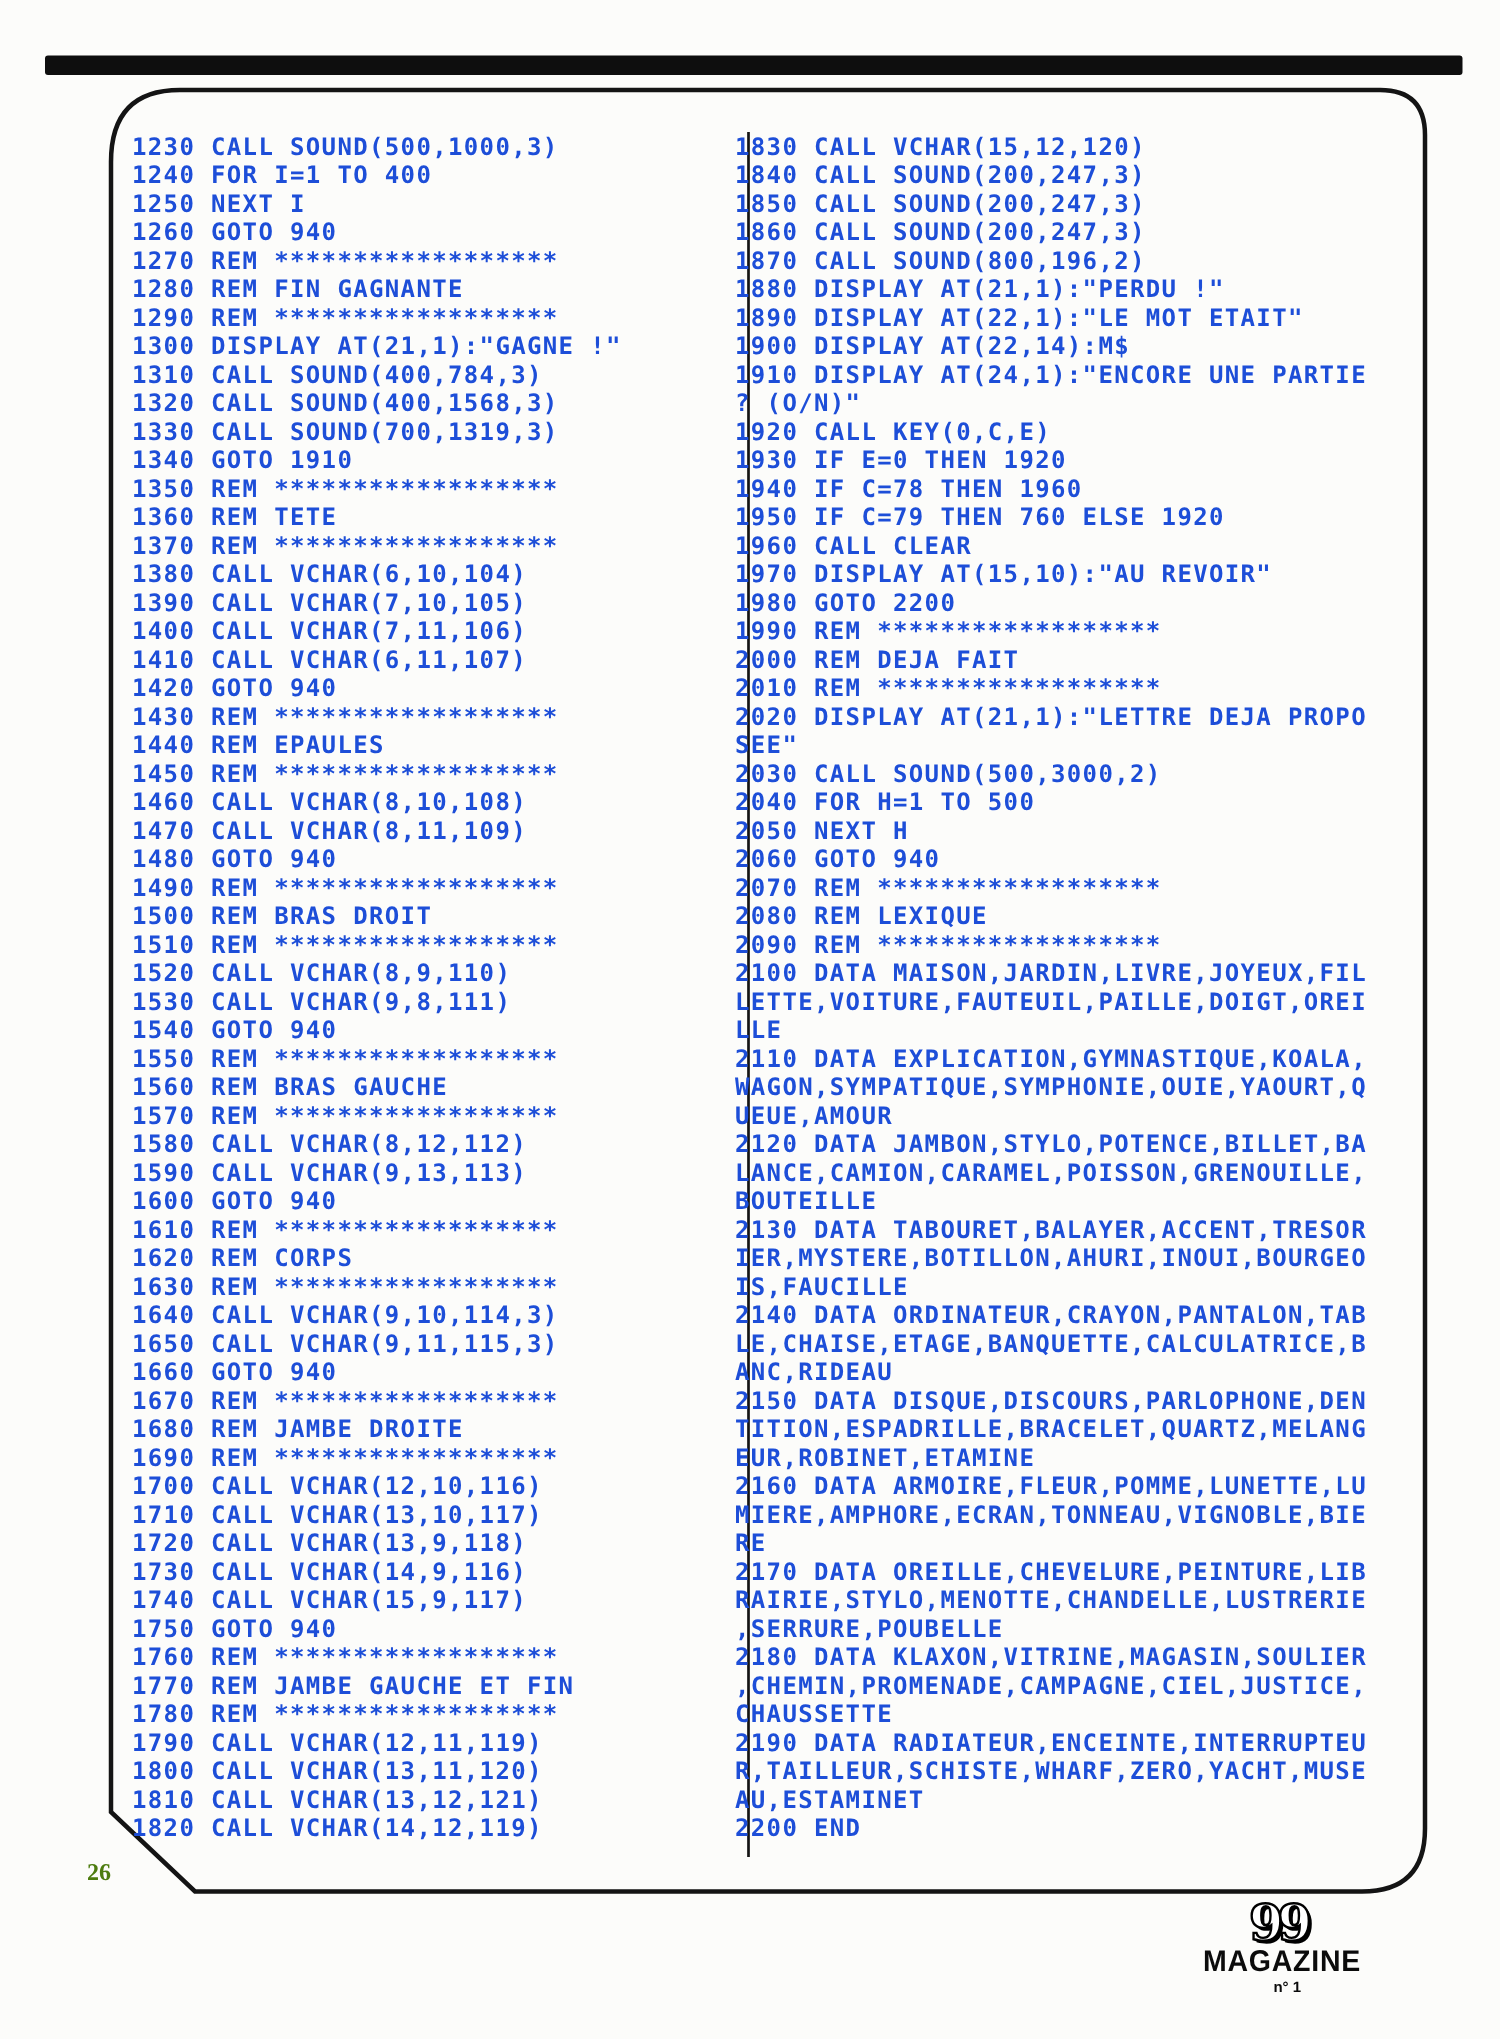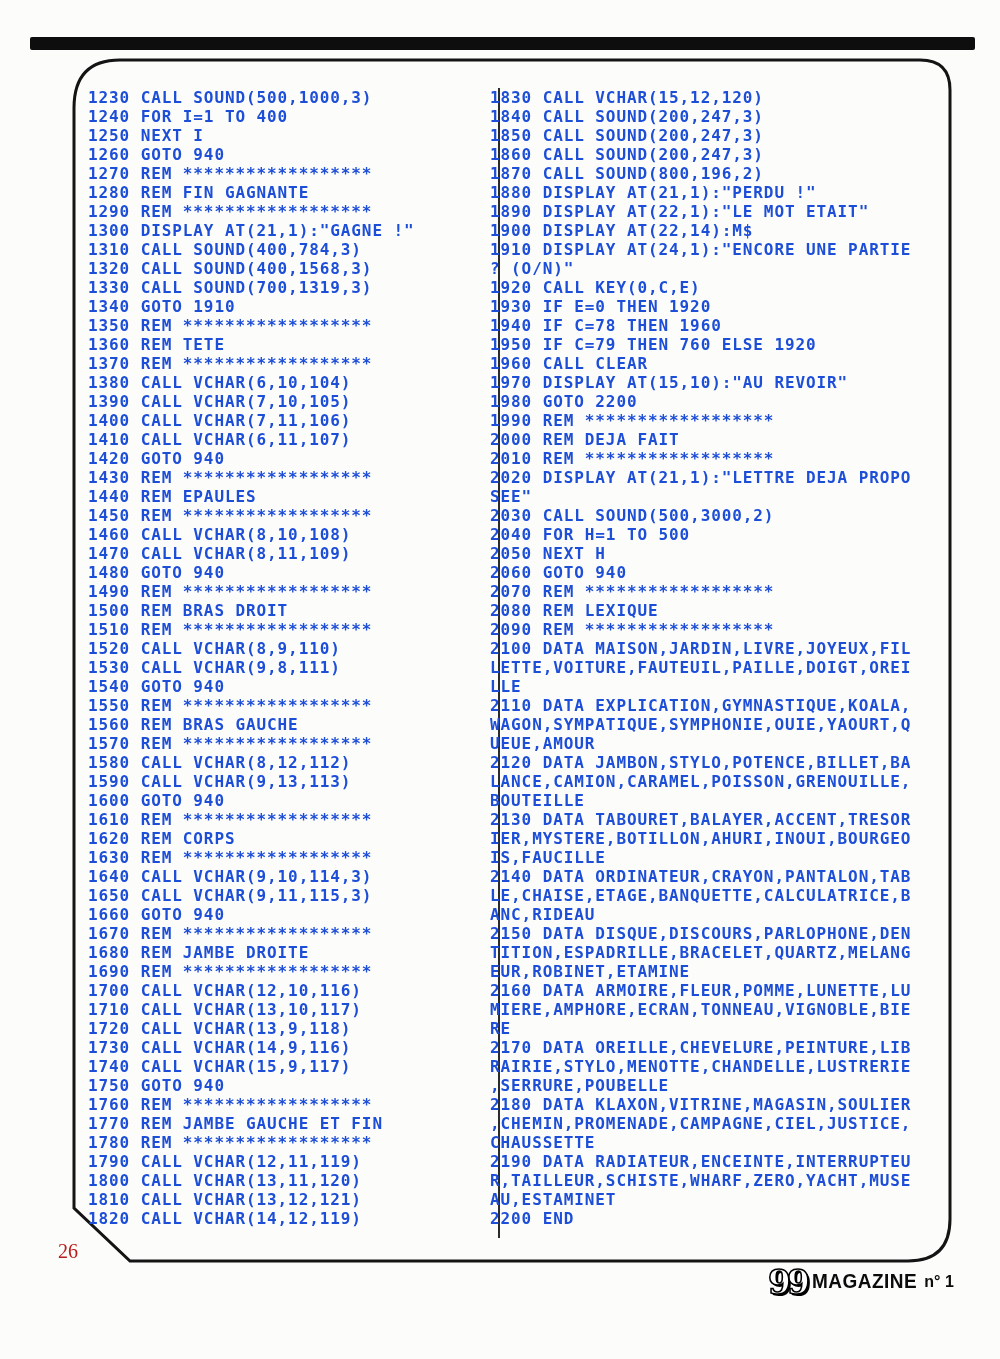--- a/index.html
+++ b/index.html
@@ -36,32 +36,33 @@
     white-space: pre;
   }
   .col-left  { left: 88px;  top: 88px; }
   .col-right { left: 490px; top: 88px; }
   .code-line { height: 19px; }
   .page-number {
     position: absolute;
     left: 58px;
     top: 1240px;
     font-family: "Liberation Serif", serif;
-    font-weight: normal;
-    font-size: 20px;
-    color: #b91c1c;
+    font-weight: bold;
+    font-size: 16px;
+    color: #4d7c0f;
   }
   .footer-logo {
     position: absolute;
-    left: 768px;
+    left: 802px;
     top: 1265px;
     height: 34px;
     display: flex;
     align-items: center;
     white-space: nowrap;
+    flex-direction: column;
   }
   .logo-99 {
     font-family: "DejaVu Serif", serif;
     font-weight: bold;
     font-size: 33px;
     line-height: 1;
     color: #ffffff;
     letter-spacing: -4px;
     -webkit-text-stroke: 1.6px #000;
     text-shadow: 2px 2px 0 #000, 1px 1px 0 #000;
@@ -71,21 +72,21 @@
     font-family: "Liberation Sans", sans-serif;
     font-weight: bold;
     font-size: 19px;
     letter-spacing: 0.5px;
     color: #0b0b0b;
     transform: scaleY(1.05);
   }
   .logo-issue {
     font-family: "Liberation Sans", sans-serif;
     font-weight: bold;
-    font-size: 16px;
+    font-size: 10px;
     color: #0b0b0b;
     margin-left: 7px;
   }
 </style>
 </head>
 <body>
 
 <div class="page">
 
   <div class="top-bar"></div>

